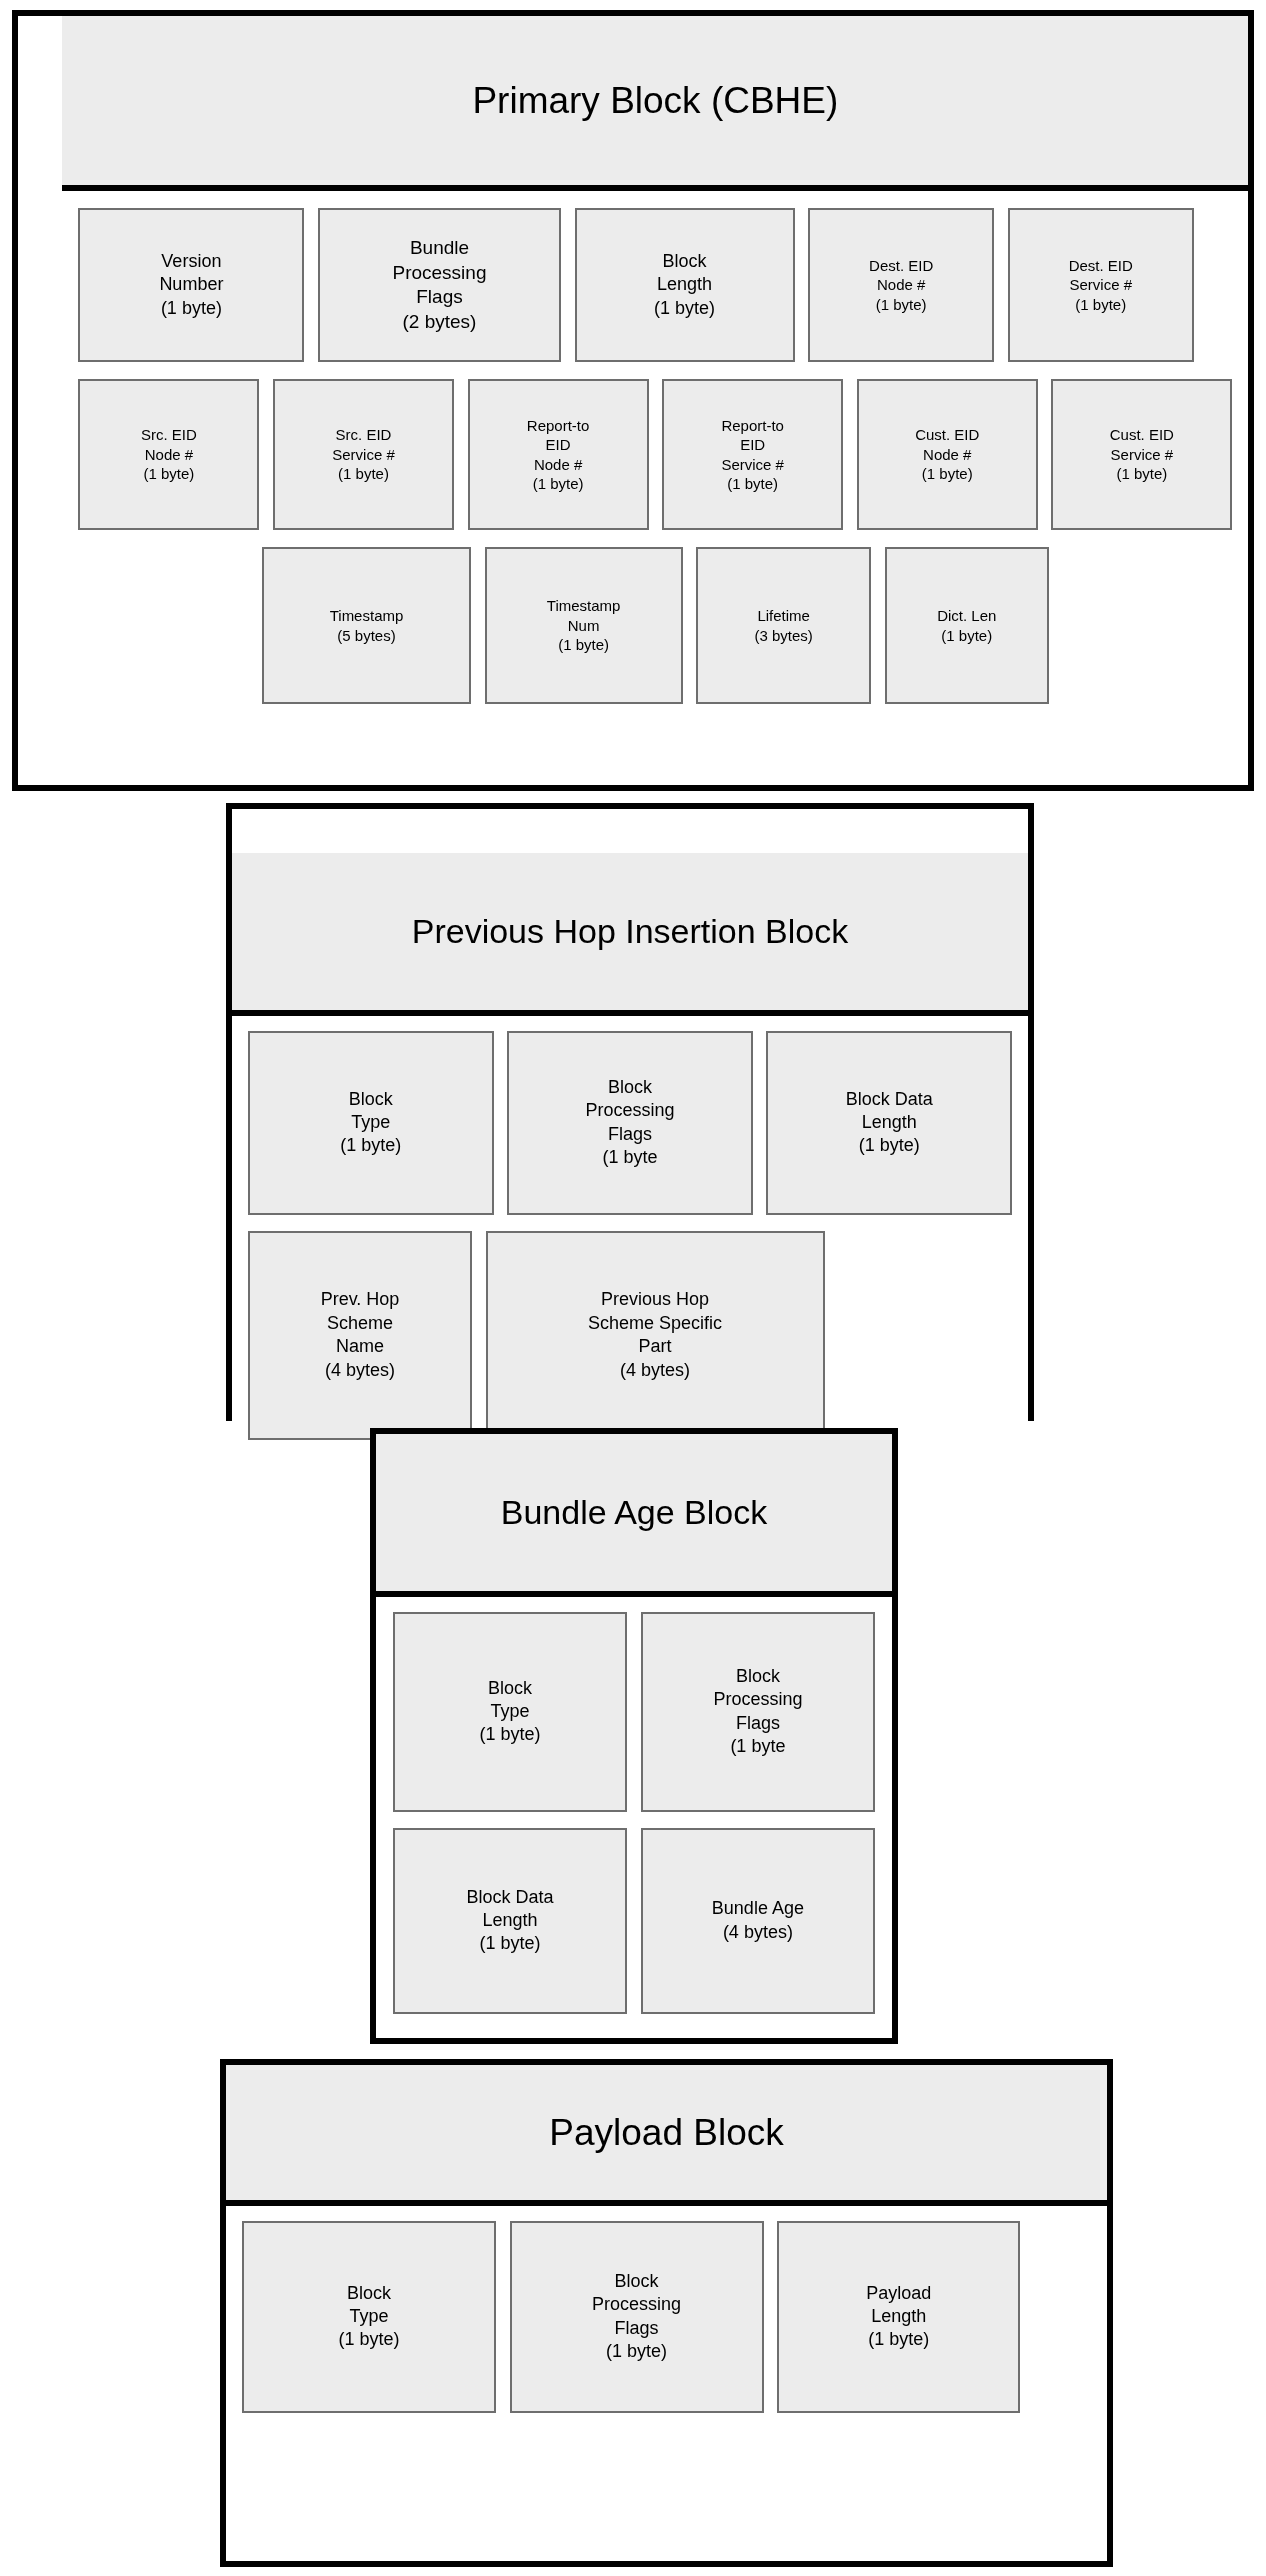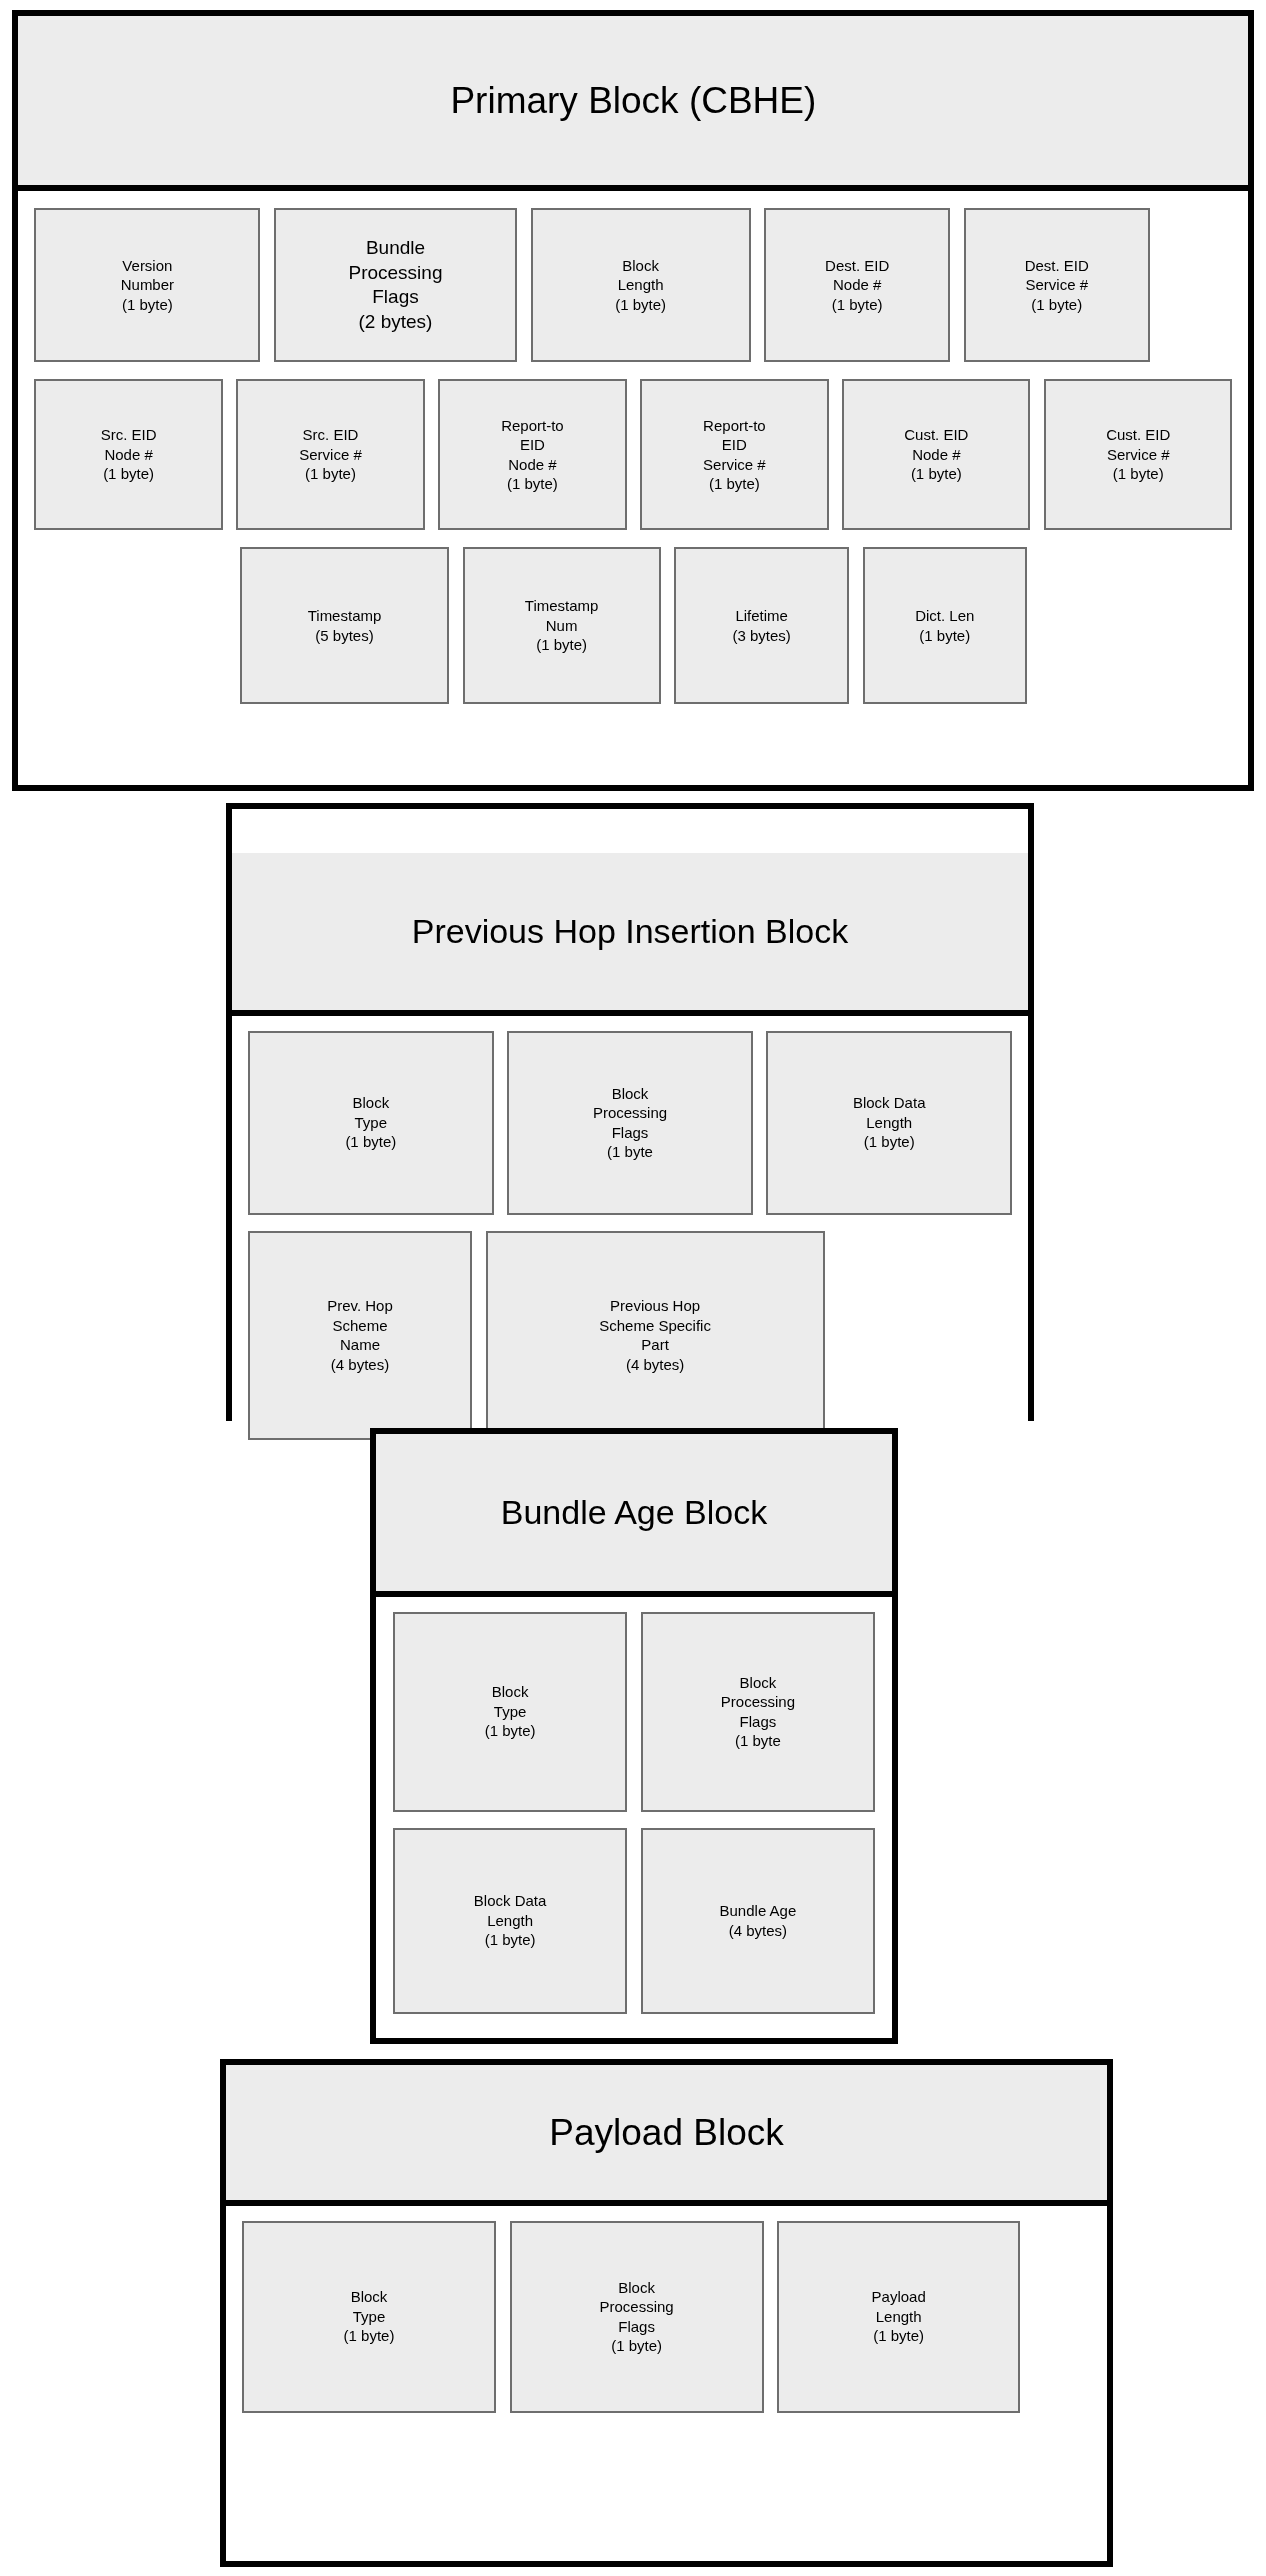--- a/index.html
+++ b/index.html
@@ -59,26 +59,26 @@
     line-height:1.30;
     padding:3.4px 4.5px;
     margin-right:13.6px;
   }
   .cell:last-child{margin-right:0;}
   .cell span{display:block;width:100%;white-space:pre-line;}
 
   
   .t-title{font-size:37px;}
   .t-title-sm{font-size:34px;}
-  .t-big{font-size:15px;}
+  .t-big{font-size:18px;}
   .t-mid{font-size:19px;}
   .t-small{font-size:15px;}
 
   
-  #primary-block{left:12.4px;top:10.2px;width:1242px;height:781px;}
+  #primary-block{left:12.4px;top:10.2px;width:1242px;height:781px;padding-left:44px;}
   #primary-header{height:175px;}
   #primary-fields{height:587px;padding:17px 16px;}
 
   #pb-row1{height:154px;margin-bottom:17px;}
   #pb-row1 .cell:nth-child(1){width:226px;}
   #pb-row1 .cell:nth-child(2){width:243px;}
   #pb-row1 .cell:nth-child(3){width:220px;}
   #pb-row1 .cell:nth-child(4){width:186px;}
   #pb-row1 .cell:nth-child(5){width:186px;}
 

